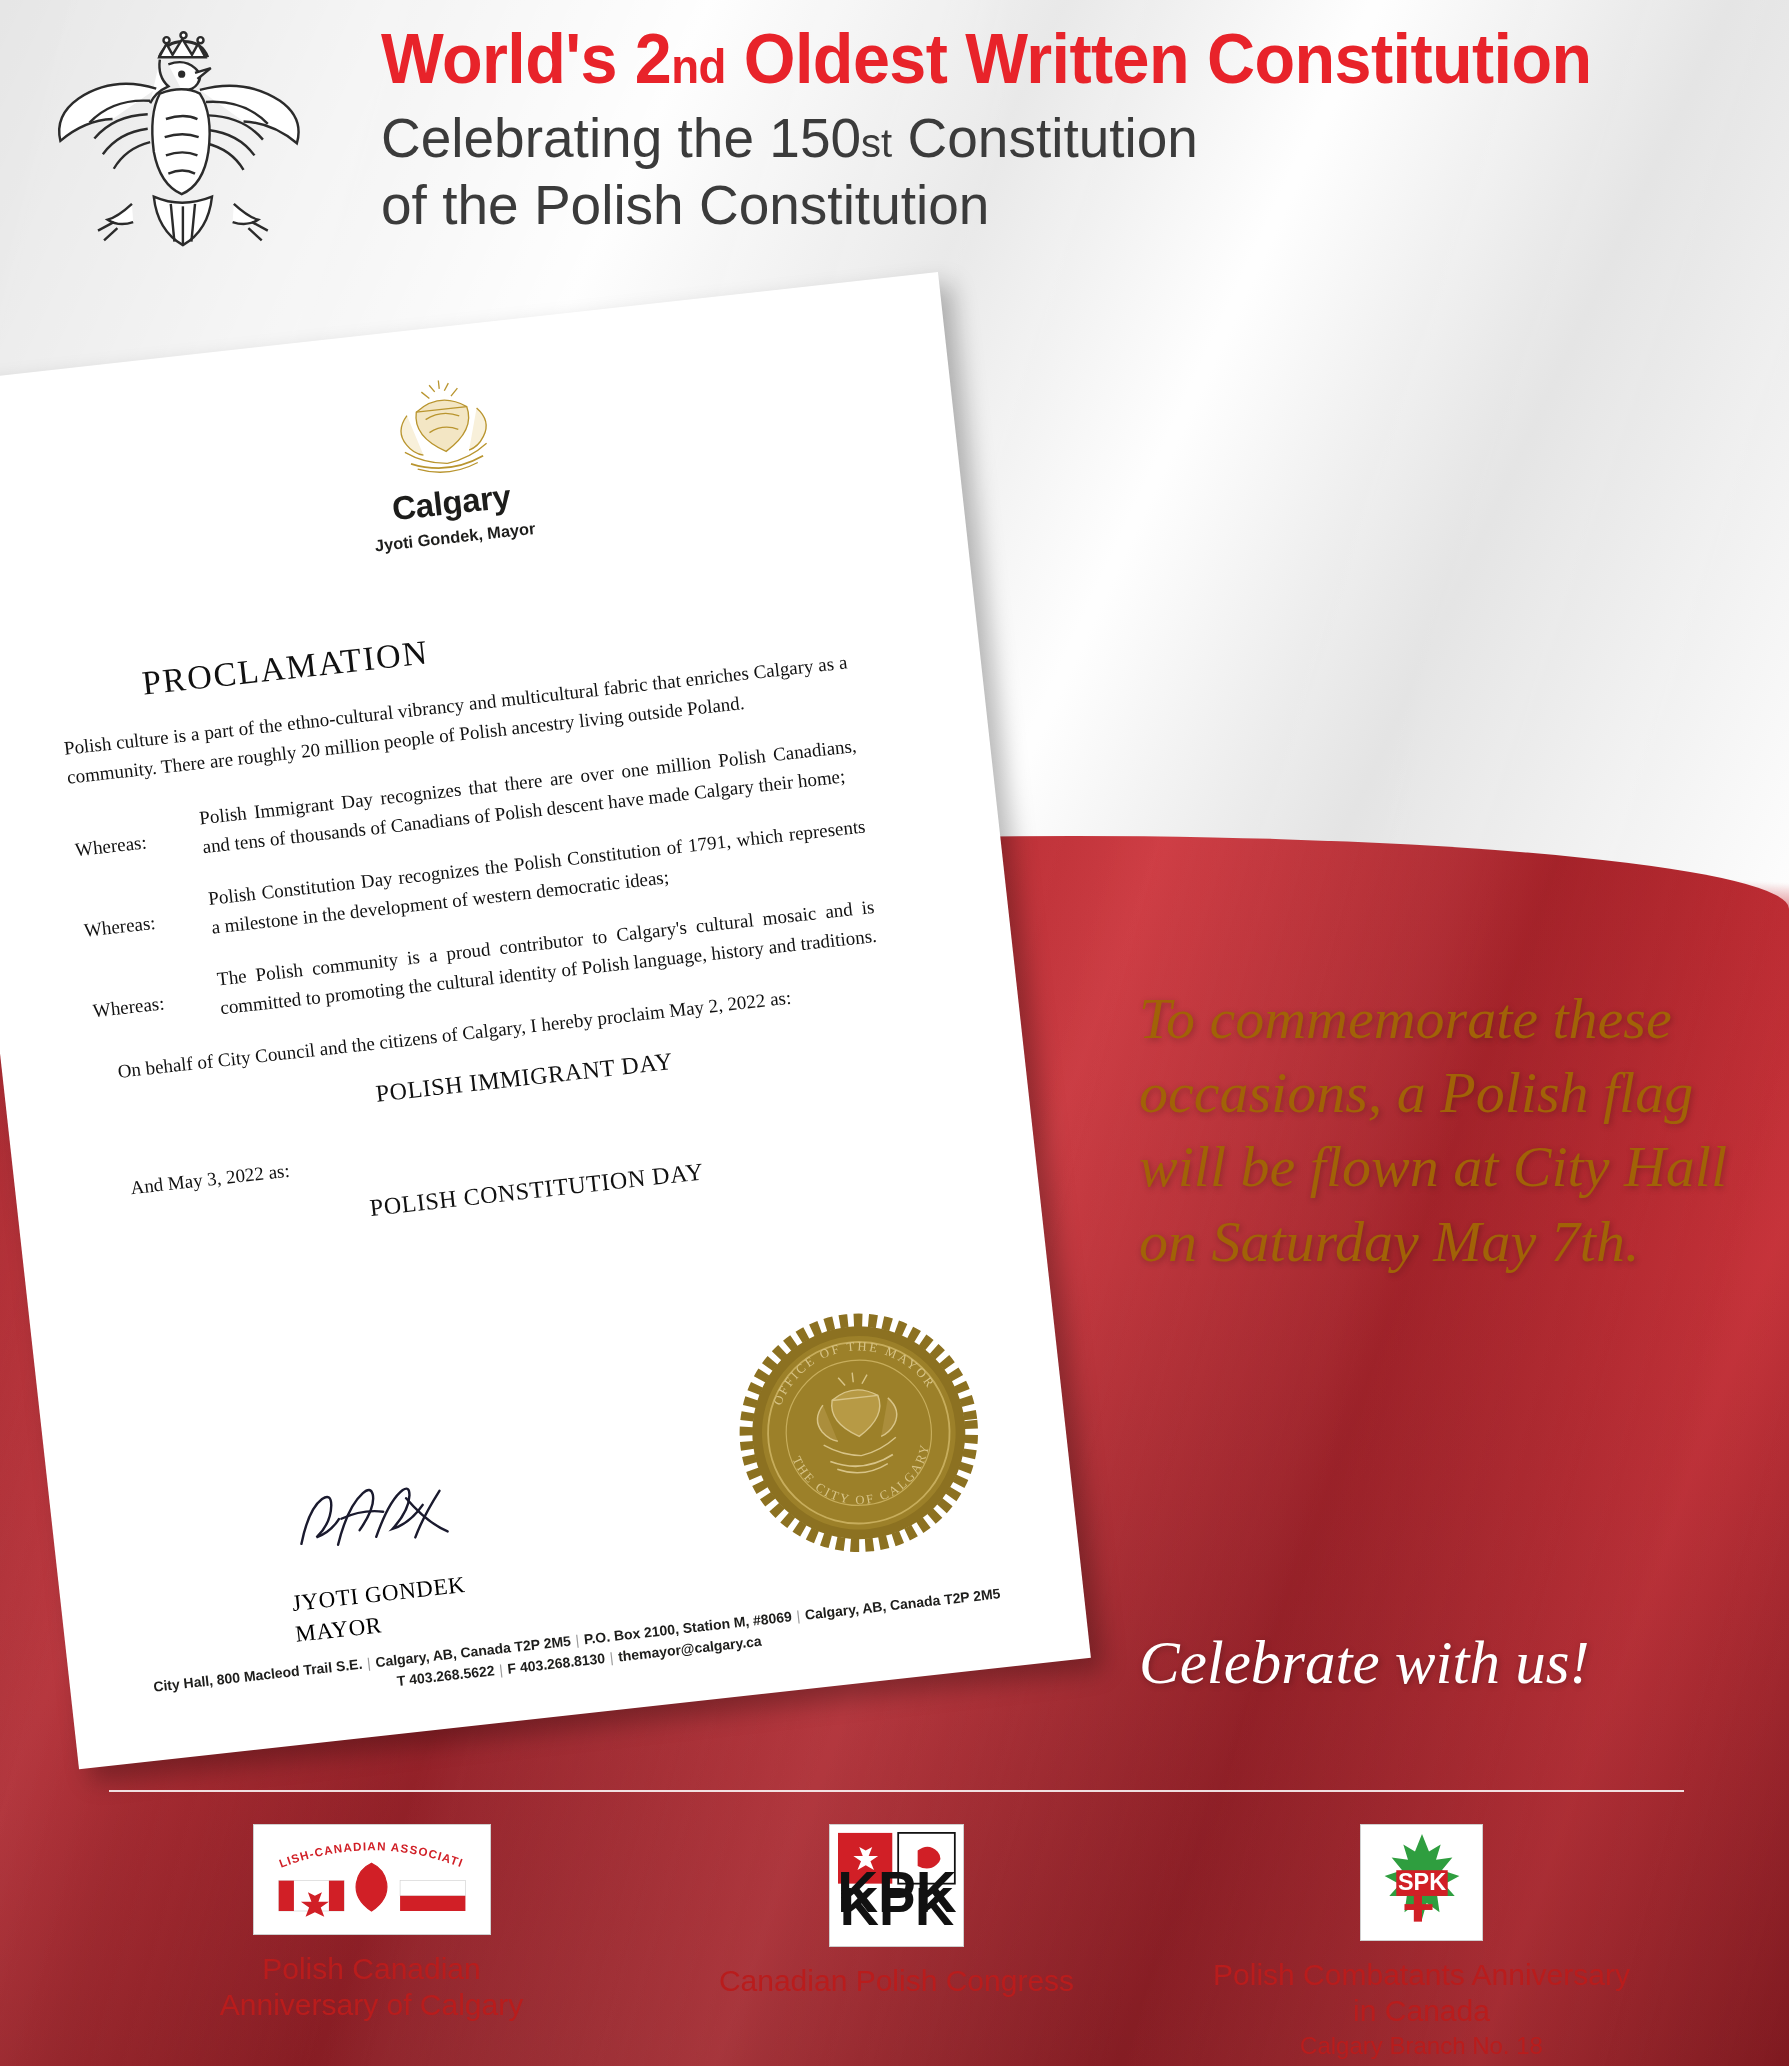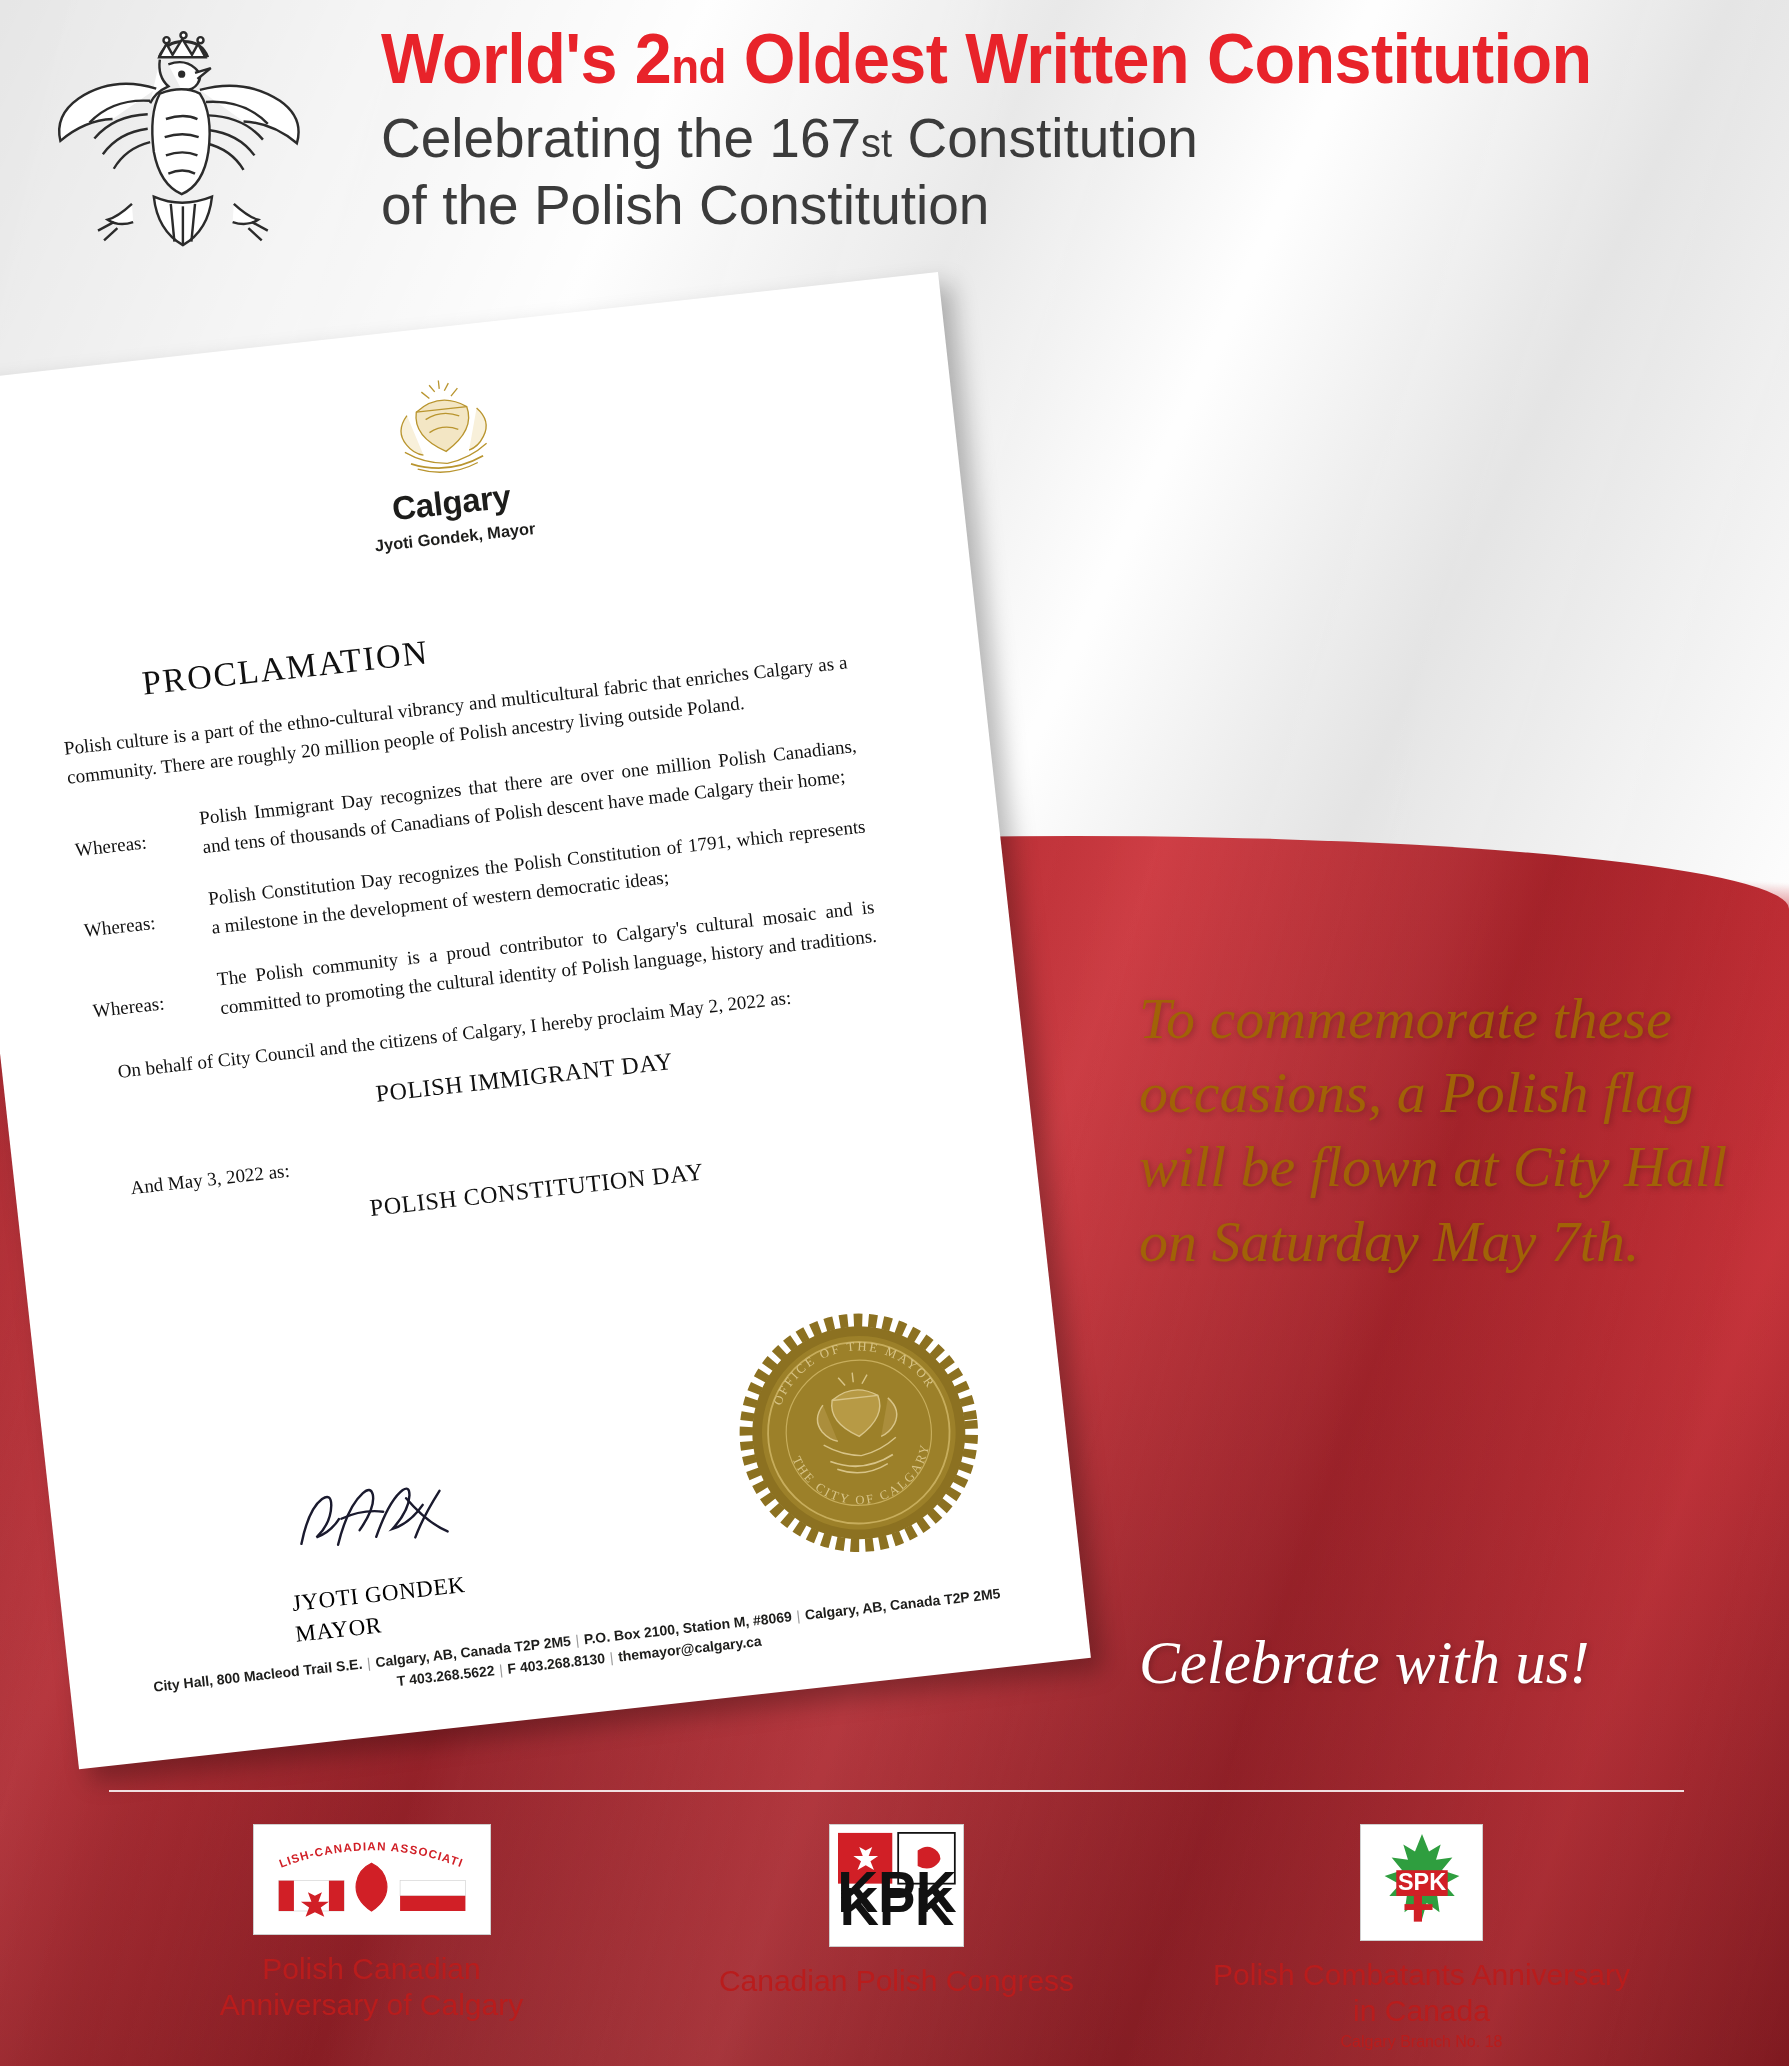--- a/index.html
+++ b/index.html
@@ -294,21 +294,21 @@
     display: flex;
     align-items: center;
     justify-content: center;
   }
   .logo-caption {
     font-family: "Liberation Sans", sans-serif;
     font-size: 30px;
     line-height: 1.2;
     color: #b91c1c;
   }
-  .logo-caption small { font-size: 16px; display: block; margin-top: 3.6px; }
+  .logo-caption small { font-size: 24px; display: block; margin-top: 3.6px; }
 </style>
 </head>
 <body>
 
 <div id="poster">
 
   <div class="flag-white"></div>
   <div class="flag-red-wave"></div>
   <div class="flag-red"></div>
   <div class="sheen"></div>
@@ -356,21 +356,21 @@
           <path d="M150 300 q-24 22 -40 26 q18 12 42 4" fill="#fff"></path>
           <path d="M318 300 q24 22 40 26 q-18 12 -42 4" fill="#fff"></path>
           <path d="M120 330 l-26 14 M126 340 l-22 20 M348 330 l26 14 M342 340 l22 20"></path>
         </g>
       </svg>
     </div>
 
     <div class="header-text">
       <h1 class="headline"><span>World's 2</span><span class="sm">nd</span><span> Oldest Written Constitution</span></h1>
       <div class="subhead">
-        <div><span>Celebrating the 167</span><span class="sm">st</span><span> Constitution</span></div>
+        <div><span>Celebrating the 150</span><span class="sm">st</span><span> Constitution</span></div>
         <div>of the Polish Constitution</div>
       </div>
     </div>
   </div>
 
   <div class="doc-wrap">
     <div class="doc">
 
       <div class="doc-crest">
         <span>

